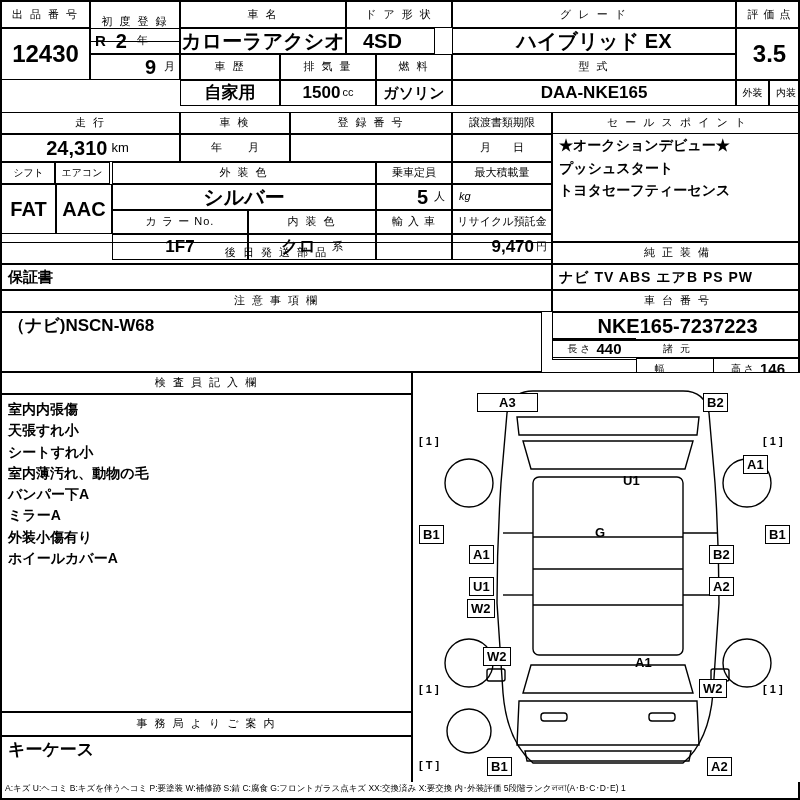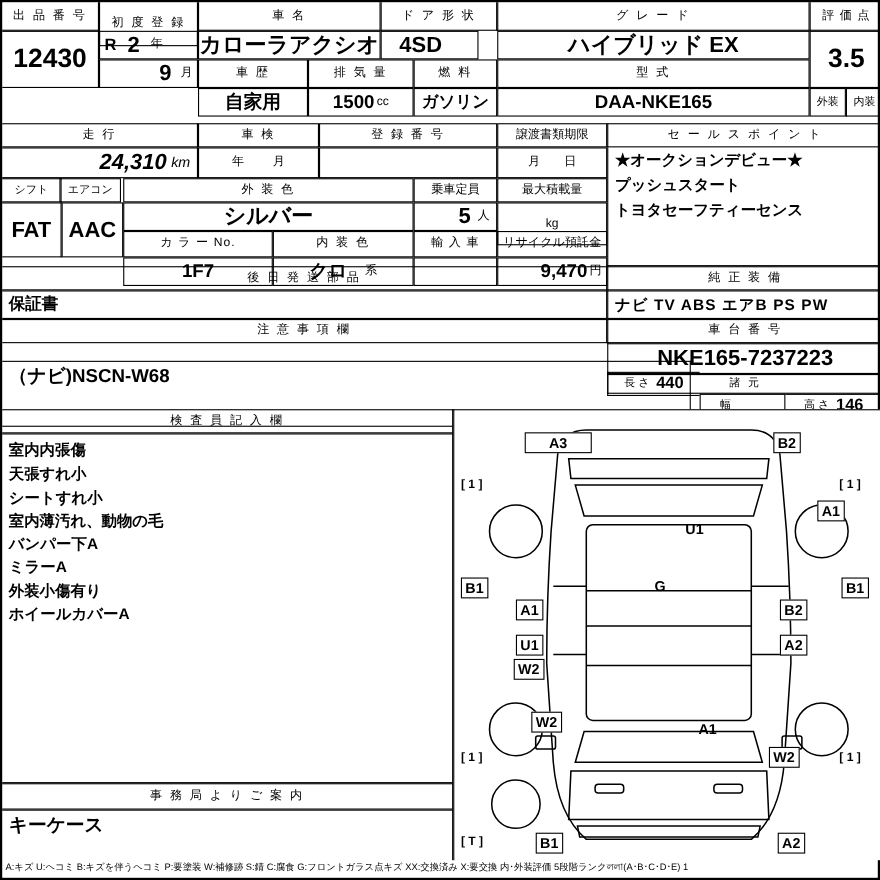--- a/index.html
+++ b/index.html
@@ -133,21 +133,21 @@
   <div class="cell lbl" style="left:374px;top:52px;width:76px;height:26px;">燃 料</div>
   <div class="cell val-sm" style="left:374px;top:78px;width:76px;height:26px;">ガソリン</div>
 
   <div class="cell lbl" style="left:450px;top:52px;width:284px;height:26px;">型 式</div>
   <div class="cell val-md" style="left:450px;top:78px;width:284px;height:26px;">DAA-NKE165</div>
 
   <div class="cell lbl-tight" style="left:734px;top:78px;width:33px;height:26px;font-size:10px;">外装</div>
   <div class="cell lbl-tight" style="left:767px;top:78px;width:33px;height:26px;font-size:10px;border-right:none;">内装</div>
 
   <div class="cell lbl" style="left:0;top:110px;width:178px;height:22px;border-left:none;">走 行</div>
-  <div class="cell" style="left:0;top:132px;width:178px;height:28px;border-left:none;justify-content:flex-end;padding-right:6px;font-style:italic;">
+  <div class="cell" style="left:0;top:132px;width:178px;height:28px;border-left:none;justify-content:center;padding-right:6px;">
     <span class="val">24,310</span>
     <span class="unit" style="font-size:13px;margin-left:4px;">km</span>
   </div>
 
   <div class="cell lbl" style="left:178px;top:110px;width:110px;height:22px;">車 検</div>
   <div class="cell" style="left:178px;top:132px;width:110px;height:28px;justify-content:center;">
     <span class="lbl-tight" style="font-size:11px;">年</span>
     <span class="lbl-tight" style="font-size:11px;margin-left:26px;">月</span>
   </div>
 
@@ -175,21 +175,21 @@
   <div class="cell lbl" style="left:110px;top:160px;width:264px;height:22px;">外 装 色</div>
   <div class="cell val" style="left:110px;top:182px;width:264px;height:26px;">シルバー</div>
 
   <div class="cell lbl-tight" style="left:374px;top:160px;width:76px;height:22px;letter-spacing:0px;">乗車定員</div>
   <div class="cell" style="left:374px;top:182px;width:76px;height:26px;justify-content:flex-end;padding-right:6px;">
     <span class="val">5</span>
     <span class="unit" style="margin-left:6px;">人</span>
   </div>
 
   <div class="cell lbl-tight" style="left:450px;top:160px;width:100px;height:22px;letter-spacing:0px;">最大積載量</div>
-  <div class="cell" style="left:450px;top:182px;width:100px;height:39px;justify-content:center;padding-right:6px;">
+  <div class="cell" style="left:450px;top:182px;width:100px;height:26px;justify-content:flex-start;padding-right:6px;font-style:italic;">
     <span class="val-sm"></span>
     <span class="unit" style="margin-left:6px;">kg</span>
   </div>
 
   <div class="cell lbl-tight" style="left:110px;top:208px;width:136px;height:24px;letter-spacing:1px;">カ ラ ー No.</div>
   <div class="cell lbl" style="left:246px;top:208px;width:128px;height:24px;">内 装 色</div>
   <div class="cell lbl" style="left:374px;top:208px;width:76px;height:24px;letter-spacing:1px;">輸 入 車</div>
   <div class="cell lbl-tight" style="left:450px;top:208px;width:100px;height:24px;letter-spacing:0px;">リサイクル預託金</div>
 
   <div class="cell val-md" style="left:110px;top:232px;width:136px;height:26px;">1F7</div>
@@ -202,21 +202,21 @@
     <span class="val-md">9,470</span>
     <span class="unit" style="margin-left:2px;">円</span>
   </div>
 
   <div class="cell lbl" style="left:0;top:240px;width:550px;height:22px;border-left:none;">後 日 発 送 部 品</div>
   <div class="cell lbl" style="left:550px;top:240px;width:250px;height:22px;border-right:none;">純 正 装 備</div>
   <div class="cell val-sm left" style="left:0;top:262px;width:550px;height:26px;border-left:none;">保証書</div>
   <div class="cell val-sm left" style="left:550px;top:262px;width:250px;height:26px;border-right:none;font-size:14px;letter-spacing:1px;">ナビ  TV  ABS  エアB  PS  PW</div>
 
   <div class="cell lbl" style="left:0;top:288px;width:550px;height:22px;border-left:none;">注 意 事 項 欄</div>
-  <div class="cell val-md left" style="left:0;top:310px;width:626px;height:60px;border-left:none;align-items:flex-start;padding-top:4px;margin-top:16px;">（ナビ)NSCN-W68</div>
+  <div class="cell val-md left" style="left:0;top:310px;width:540px;height:60px;border-left:none;align-items:flex-start;padding-top:4px;">（ナビ)NSCN-W68</div>
 
   <div class="cell lbl" style="left:550px;top:288px;width:250px;height:22px;border-right:none;">車 台 番 号</div>
   <div class="cell val" style="left:550px;top:310px;width:250px;height:28px;border-right:none;">NKE165-7237223</div>
   <div class="cell lbl" style="left:550px;top:338px;width:250px;height:18px;border-right:none;font-size:10px;">諸 元</div>
   <div class="cell" style="left:550px;top:336px;width:84px;height:22px;border-right:none;">
     <span class="lbl-tight" style="font-size:10px;">長 さ</span>
     <span class="val-sm" style="margin-left:6px;">440</span>
   </div>
   <div class="cell" style="left:634px;top:356px;width:78px;height:22px;">
     <span class="lbl-tight" style="font-size:10px;">幅</span>

